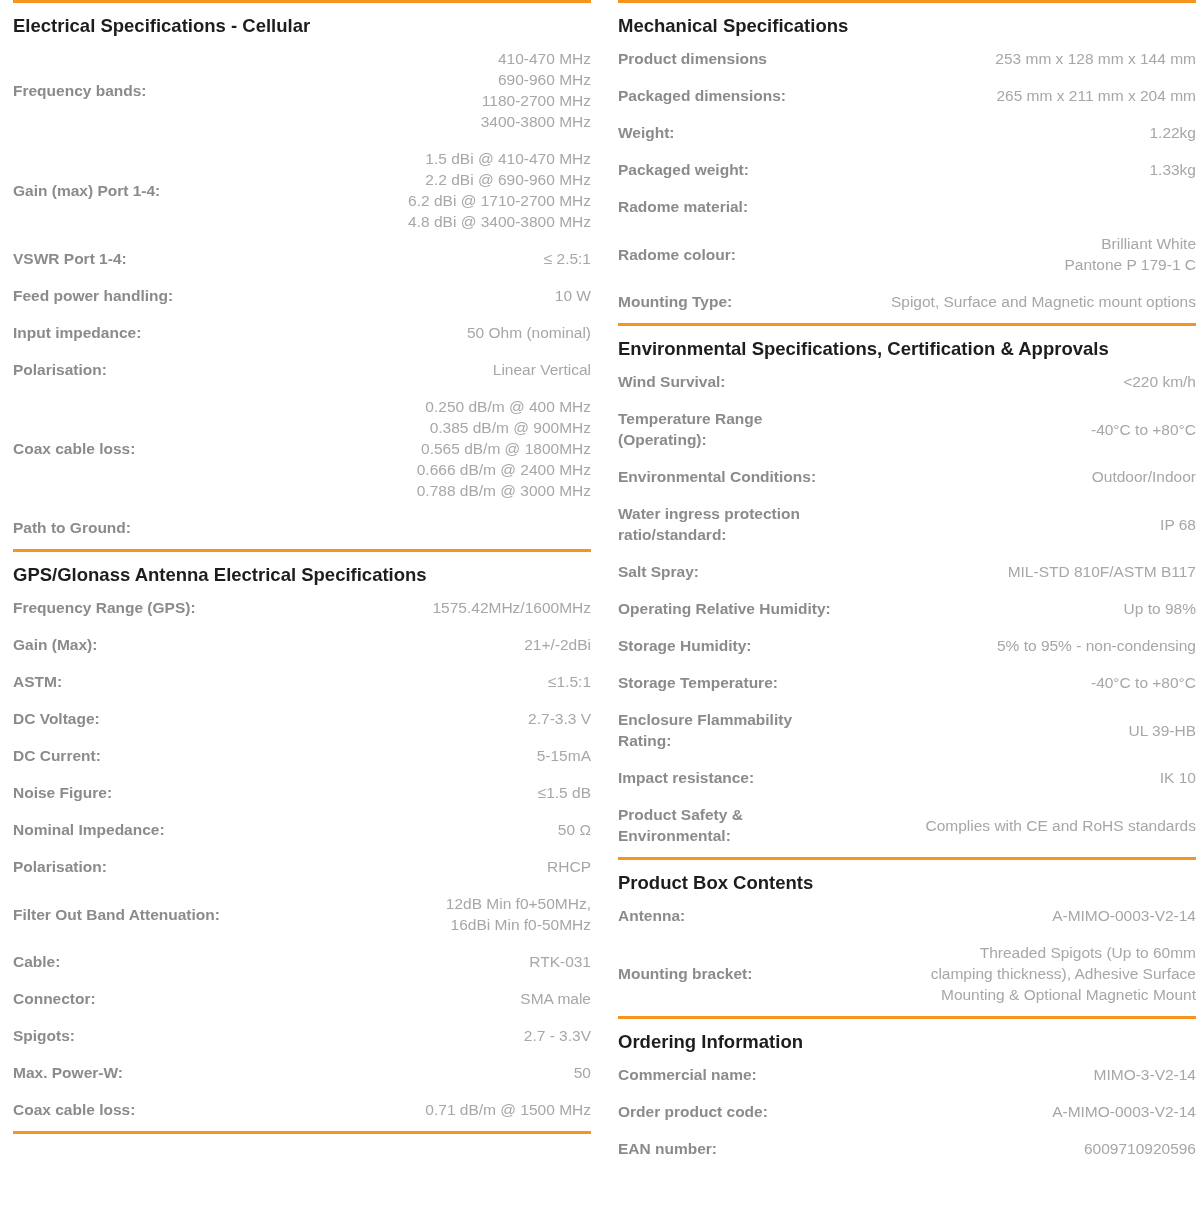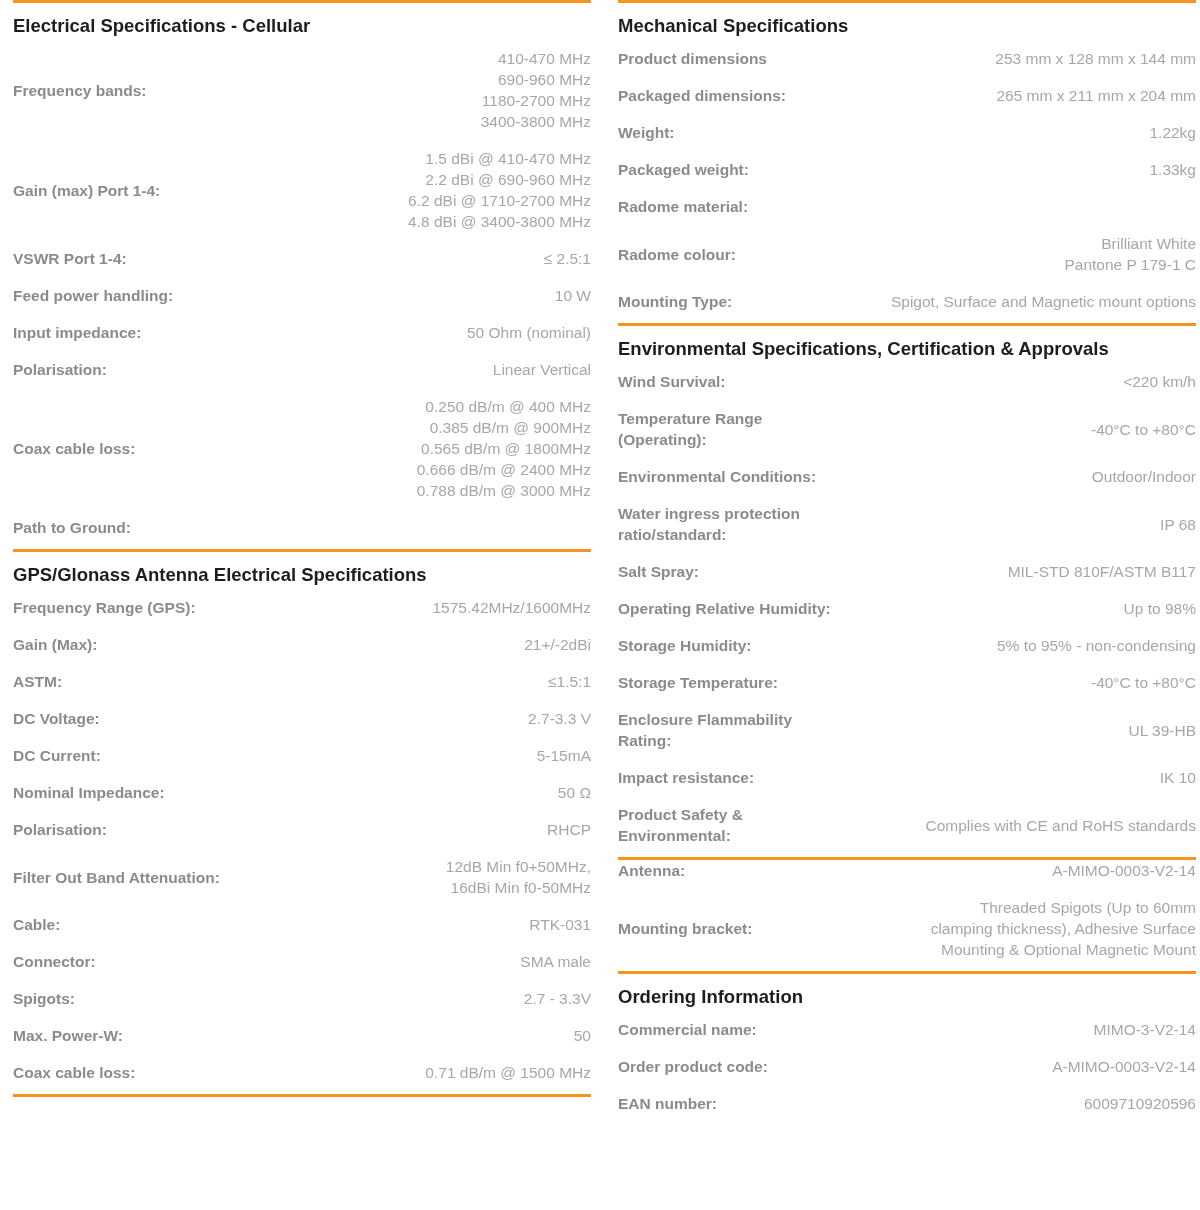--- a/index.html
+++ b/index.html
@@ -107,20 +107,24 @@
       </div>
       <div class="row">
         <span class="label">DC Voltage:</span>
         <span class="value">2.7-3.3 V</span>
       </div>
       <div class="row">
         <span class="label">DC Current:</span>
         <span class="value">5-15mA</span>
       </div>
       <div class="row">
+        <span class="label">Noise Figure:</span>
+        <span class="value">≤1.5 dB</span>
+      </div>
+      <div class="row">
         <span class="label">Nominal Impedance:</span>
         <span class="value">50 Ω</span>
       </div>
       <div class="row">
         <span class="label">Polarisation:</span>
         <span class="value">RHCP</span>
       </div>
       <div class="row">
         <span class="label">Filter Out Band Attenuation:</span>
         <span class="value">12dB Min f0+50MHz,
@@ -238,20 +242,21 @@
       <div class="row">
         <span class="label">Product Safety &amp;
 Environmental:</span>
         <span class="value">Complies with CE and RoHS standards</span>
       </div>
     </div>
 
     <div class="rule"></div>
 
     <div>
+      <div class="section-title">Product Box Contents</div>
 
       <div class="row">
         <span class="label">Antenna:</span>
         <span class="value">A-MIMO-0003-V2-14</span>
       </div>
       <div class="row">
         <span class="label">Mounting bracket:</span>
         <span class="value">Threaded Spigots (Up to 60mm
 clamping thickness), Adhesive Surface
 Mounting &amp; Optional Magnetic Mount</span>

